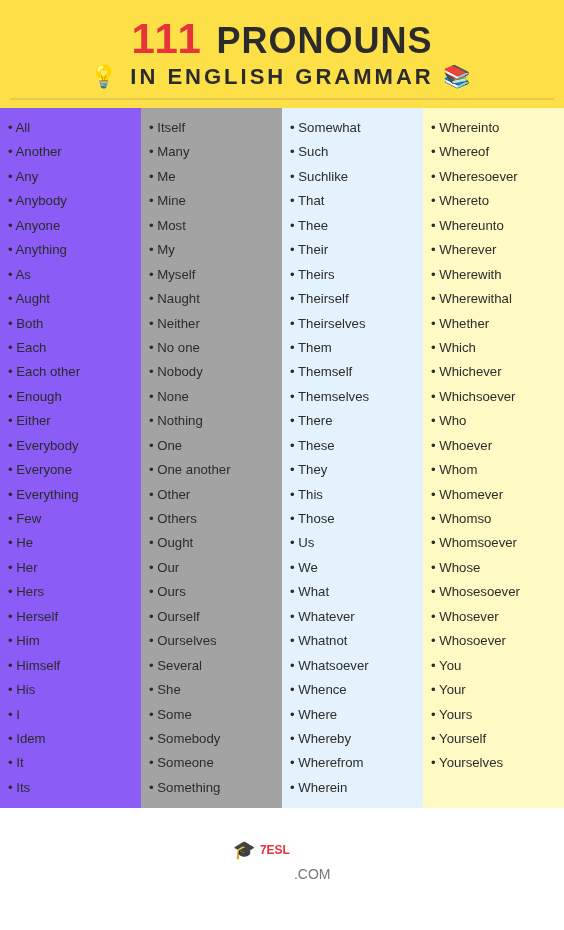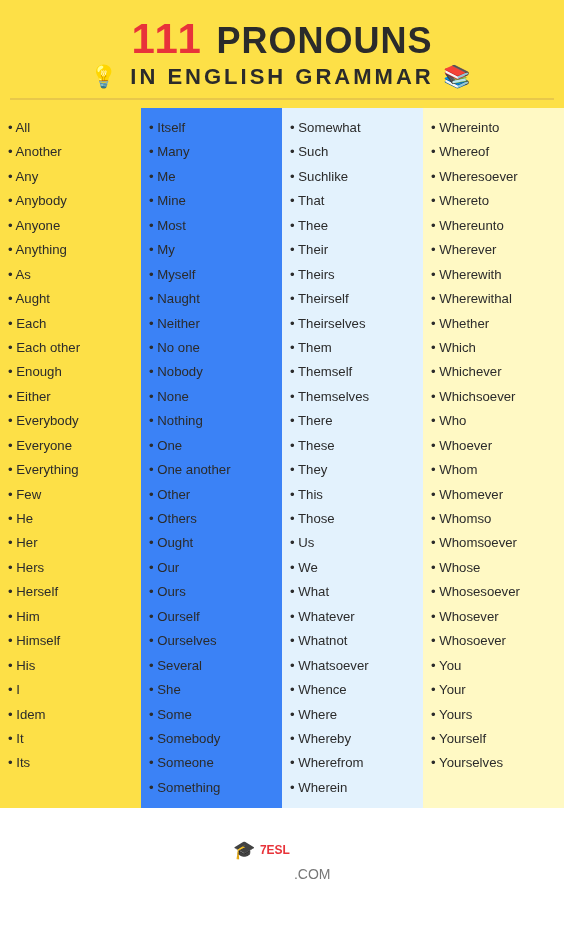--- a/index.html
+++ b/index.html
@@ -47,22 +47,22 @@
       display: flex;
       flex-direction: row;
       width: 100%;
     }
     .col {
       flex: 1;
       padding: 8px 4px 8px 8px;
       font-size: 13.5px;
       line-height: 1.7;
     }
-    .col:nth-child(1) { background: #fde047; }
-    .col:nth-child(2) { background: #3b82f6; }
+    .col:nth-child(1) { background: #8b5cf6; }
+    .col:nth-child(2) { background: #a3a3a3; }
     .col:nth-child(3) { background: #e3f2fd; }
     .col:nth-child(4) { background: #fff9c4; }
     .col ul {
       list-style: none;
       padding: 0;
     }
     .col ul li {
       color: #2b2b2b;
       font-size: 13.2px;
       padding: 1px 0;
@@ -116,20 +116,21 @@
 <div class="col">
       <ul>
         <li>All</li>
         <li>Another</li>
         <li>Any</li>
         <li>Anybody</li>
         <li>Anyone</li>
         <li>Anything</li>
         <li>As</li>
         <li>Aught</li>
+        <li>Both</li>
         <li>Each</li>
         <li>Each other</li>
         <li>Enough</li>
         <li>Either</li>
         <li>Everybody</li>
         <li>Everyone</li>
         <li>Everything</li>
         <li>Few</li>
         <li>He</li>
         <li>Her</li>

